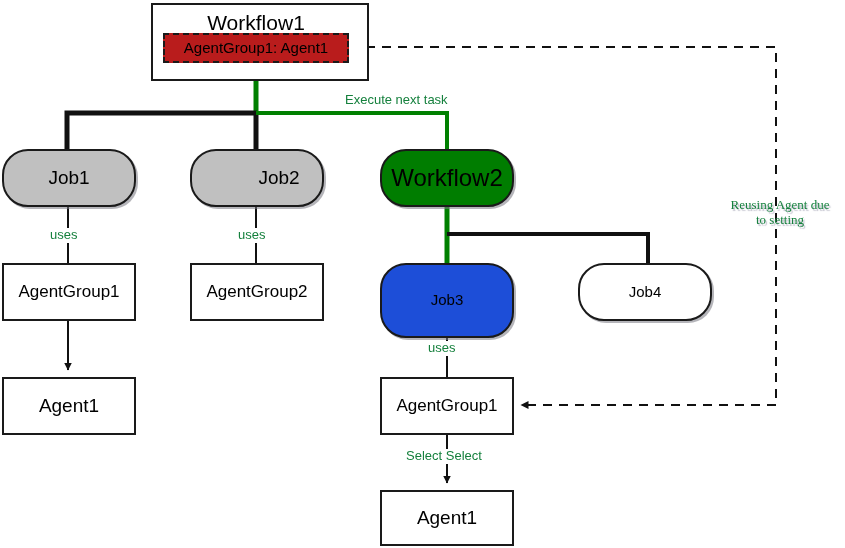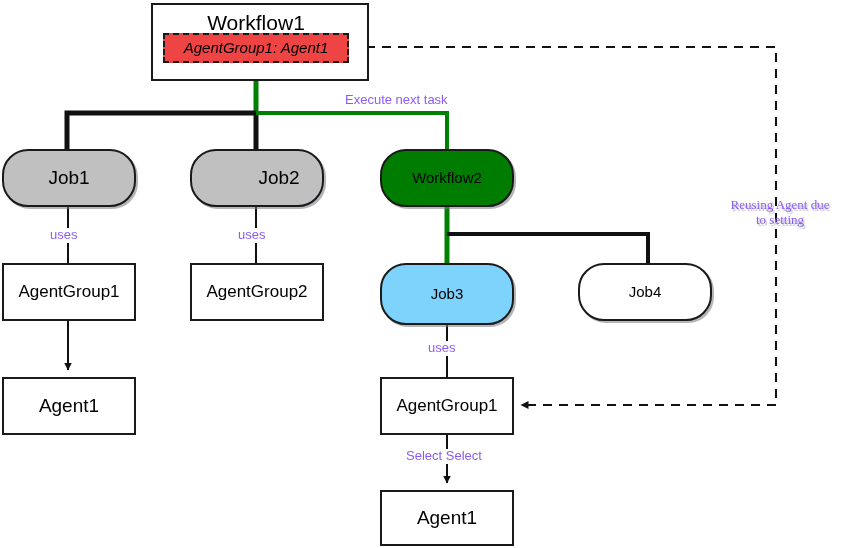--- a/index.html
+++ b/index.html
@@ -45,31 +45,30 @@
   }
   .node-label {
     display: block;
     line-height: 1.1;
     white-space: nowrap;
   }
   .inner-box {
     position: absolute;
     box-sizing: border-box;
     border: 2px dashed #1a1a1a;
-    background: #ef4444;
+    background: #b91c1c;
     display: flex;
     align-items: center;
     justify-content: center;
     z-index: 4;
-    font-style: italic;
   }
   .edge-label {
     position: absolute;
     background: #ffffff;
-    color: #8b5cf6;
+    color: #15803d;
     white-space: nowrap;
     text-align: center;
     line-height: 1.15;
     z-index: 5;
     padding: 0 2px;
   }
   .edge-label.softshadow {
     background: transparent;
     text-shadow: 1.5px 1.5px 1px rgba(170,170,185,0.75);
   }
@@ -142,32 +141,32 @@
 
   <div class="node shadowed" style="left:2px; top:149px; width:134px; height:58px; background:#c0c0c0;">
     <span class="node-label" style="font-size:19px;">Job1</span>
   </div>
 
   <div class="node shadowed" style="left:190px; top:149px; width:134px; height:58px; background:#c0c0c0;padding-left:44px;">
     <span class="node-label" style="font-size:19px;">Job2</span>
   </div>
 
   <div class="node shadowed" style="left:380px; top:149px; width:134px; height:58px; background:#007d00;">
-    <span class="node-label" style="font-size:15px;">Workflow2</span>
+    <span class="node-label" style="font-size:24px;">Workflow2</span>
   </div>
 
   <div class="node plain" style="left:2px; top:263px; width:134px; height:58px;">
     <span class="node-label" style="font-size:17px;">AgentGroup1</span>
   </div>
 
   <div class="node plain" style="left:190px; top:263px; width:134px; height:58px;">
     <span class="node-label" style="font-size:17px;">AgentGroup2</span>
   </div>
 
-  <div class="node shadowed" style="left:380px; top:263px; width:134px; height:62px; background:#7dd3fc;">
+  <div class="node shadowed" style="left:380px; top:263px; width:134px; height:75px; background:#1d4ed8;">
     <span class="node-label" style="font-size:15px;">Job3</span>
   </div>
 
   <div class="node shadowed" style="left:578px; top:263px; width:134px; height:58px;">
     <span class="node-label" style="font-size:15px;">Job4</span>
   </div>
 
   <div class="node plain" style="left:2px; top:377px; width:134px; height:58px;">
     <span class="node-label" style="font-size:19px;">Agent1</span>
   </div>

